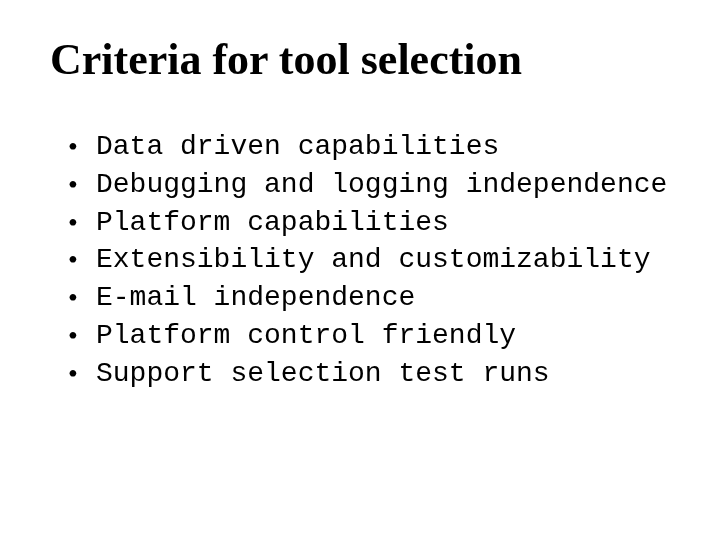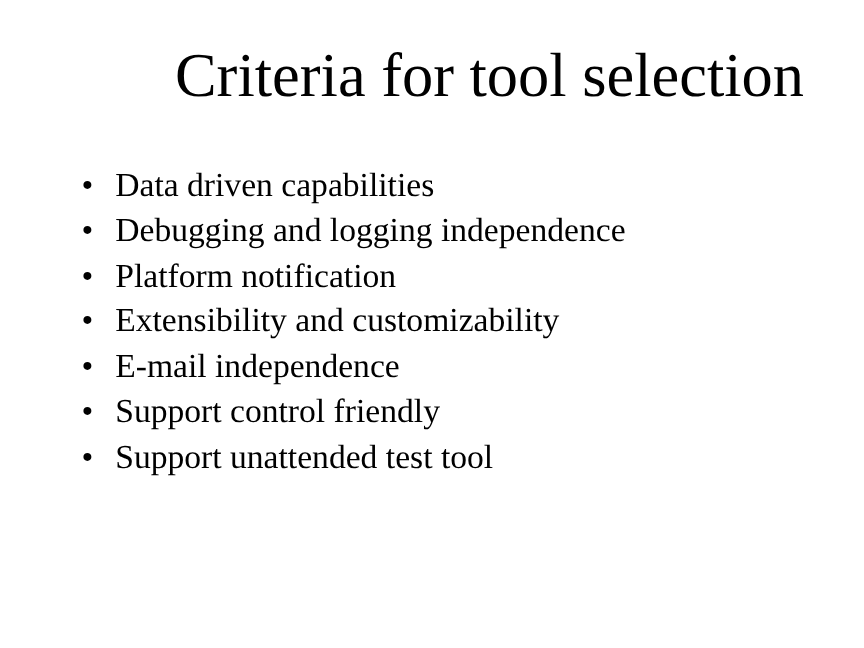--- a/index.html
+++ b/index.html
@@ -14,23 +14,23 @@
       font-family: "Times New Roman", Times, serif;
       color: #000000;
       overflow: hidden;
     }
     .slide {
       width: 100%;
       height: 100%;
       padding: 34px 50px 0 50px;
     }
     .title {
-      text-align: right;
-      font-size: 52px;
-      font-weight: normal;
+      text-align: left;
+      font-size: 44px;
+      font-weight: bold;
       margin-bottom: 44px;
       letter-spacing: 0px;
     }
     .bullet-list {
       list-style: none;
       padding-left: 16px;
     }
     .bullet-item {
       display: flex;
       align-items: flex-start;
@@ -40,50 +40,51 @@
     }
     .bullet-dot {
       display: inline-block;
       width: 30px;
       flex-shrink: 0;
       text-align: left;
       padding-left: 2px;
     }
     .bullet-text {
       flex: 1;
+      font-family: Liberation Mono, monospace;
     }
   </style>
 </head>
 <body>
 
 <div class="slide">
   <h1 class="title">Criteria for tool selection</h1>
   <ul class="bullet-list">
     <li class="bullet-item">
       <span class="bullet-dot">•</span>
       <span class="bullet-text">Data driven capabilities</span>
     </li>
     <li class="bullet-item">
       <span class="bullet-dot">•</span>
       <span class="bullet-text">Debugging and logging independence</span>
     </li>
     <li class="bullet-item">
       <span class="bullet-dot">•</span>
-      <span class="bullet-text">Platform notification</span>
+      <span class="bullet-text">Platform capabilities</span>
     </li>
     <li class="bullet-item">
       <span class="bullet-dot">•</span>
       <span class="bullet-text">Extensibility and customizability</span>
     </li>
     <li class="bullet-item">
       <span class="bullet-dot">•</span>
       <span class="bullet-text">E-mail independence</span>
     </li>
     <li class="bullet-item">
       <span class="bullet-dot">•</span>
-      <span class="bullet-text">Support control friendly</span>
+      <span class="bullet-text">Platform control friendly</span>
     </li>
     <li class="bullet-item">
       <span class="bullet-dot">•</span>
-      <span class="bullet-text">Support unattended test tool</span>
+      <span class="bullet-text">Support selection test runs</span>
     </li>
   </ul>
 </div>
 
 </body></html>

